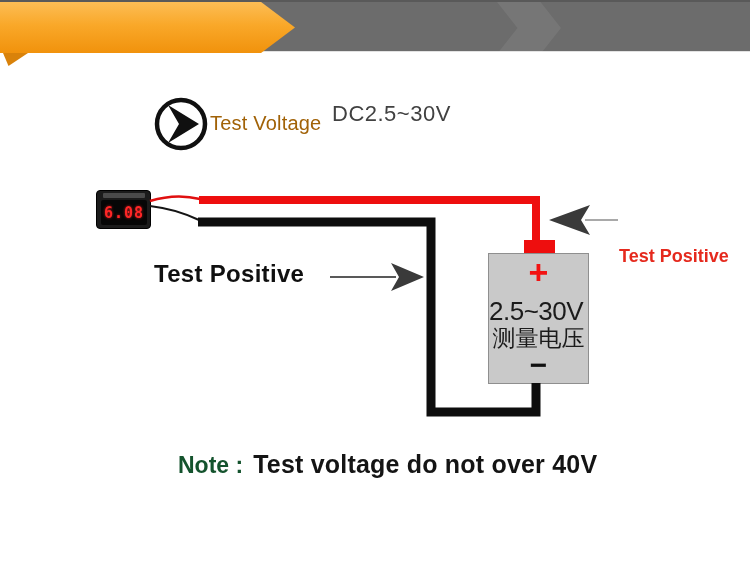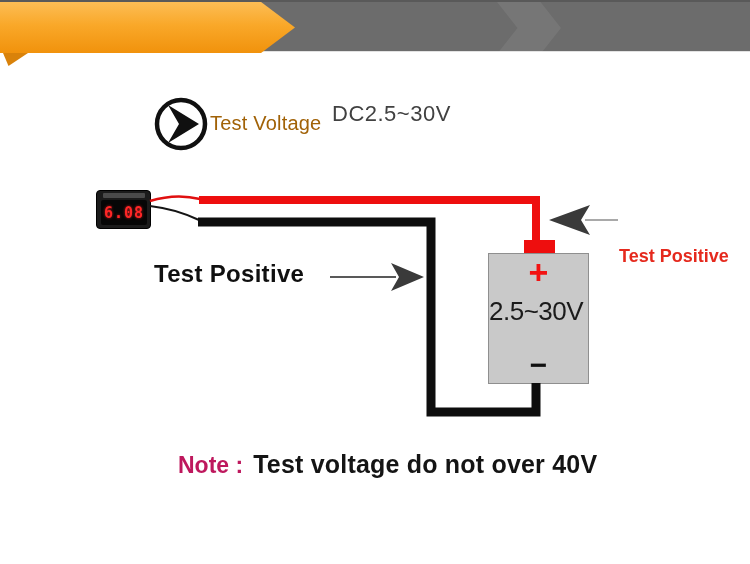--- a/index.html
+++ b/index.html
@@ -167,21 +167,21 @@
     margin-top: 36px;
   }
 
   
   .note-row {
     position: absolute;
     left: 178px; top: 450px;
     display: flex; align-items: baseline; gap: 10px;
     white-space: nowrap;
   }
-  .note-prefix { font-size: 23px; font-weight: bold; color: #be185d; }
+  .note-prefix { font-size: 23px; font-weight: bold; color: #14532d; }
   .note-text   { font-size: 25px; font-weight: bold; color: #141414; letter-spacing: 0.2px; }
 </style>
 </head>
 <body>
 
 <div id="canvas">
 
   <div class="header-bar">
     <div class="header-chevron"></div>
   </div>
@@ -191,20 +191,21 @@
   <svg class="spec-icon" width="58" height="58" viewBox="0 0 58 58">
     <circle cx="29" cy="29" r="24" fill="none" stroke="#101010" stroke-width="4.5"></circle>
     <polygon points="16,10 47,29 16,48 27,29" fill="#101010"></polygon>
   </svg>
   <div class="spec-label">Test Voltage</div>
   <div class="spec-value">DC2.5~30V</div>
 
   <div class="battery">
     <div class="battery-plus">+</div>
     <div class="battery-range">2.5~30V</div>
+    <div class="battery-cn">测量电压</div>
     <div class="battery-minus">−</div>
   </div>
 
   <div class="voltmeter">
     <div class="voltmeter-topband"></div>
     <div class="voltmeter-display">
       <span class="voltmeter-reading">6.08</span>
     </div>
   </div>
 

